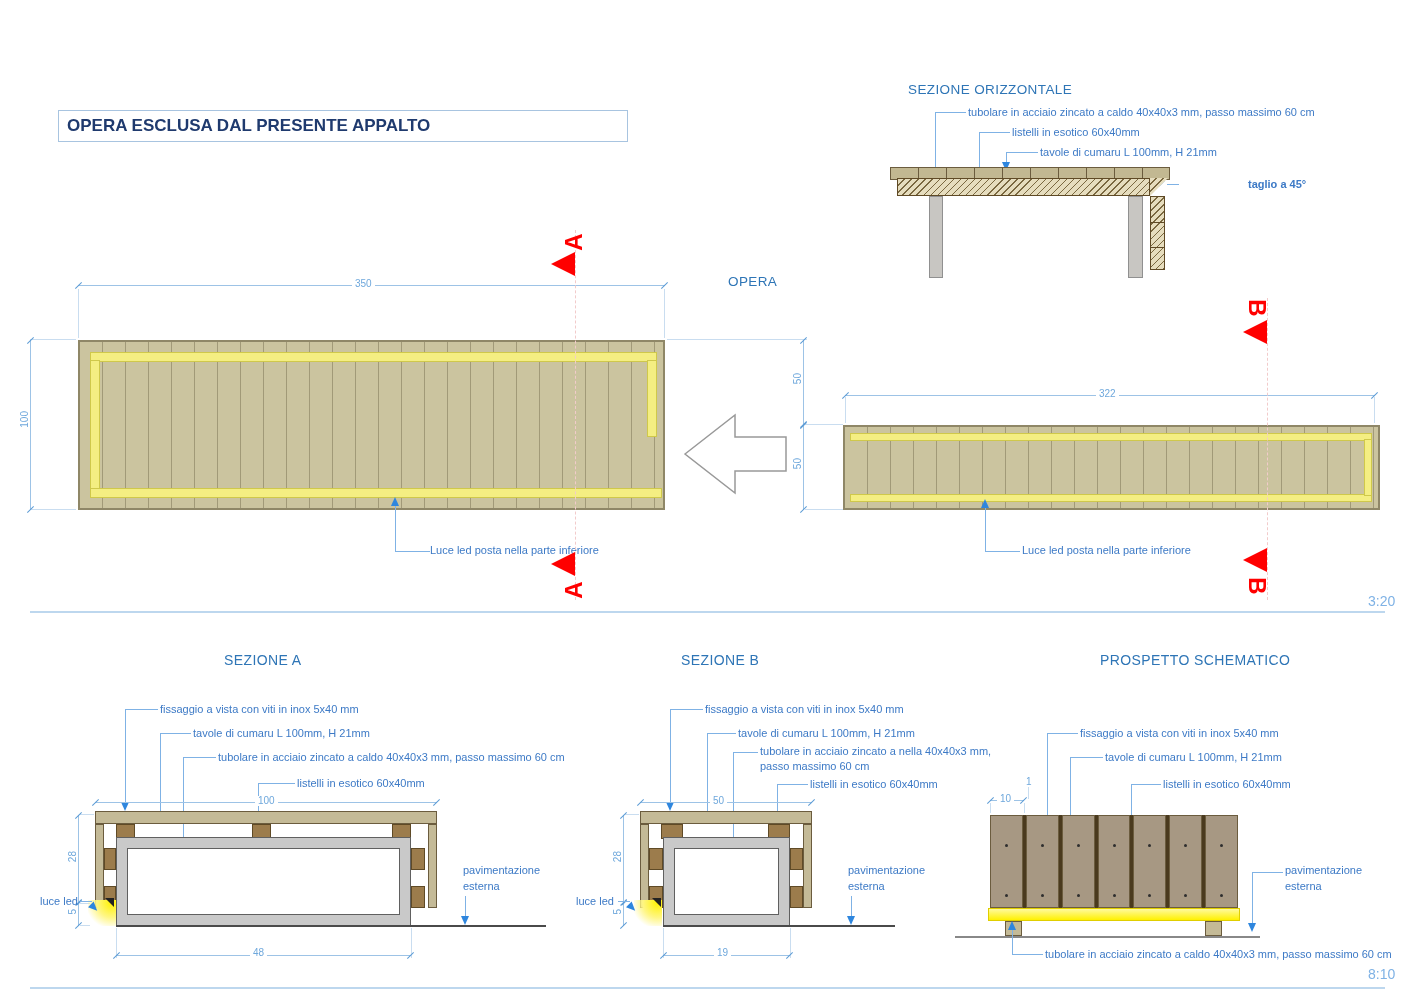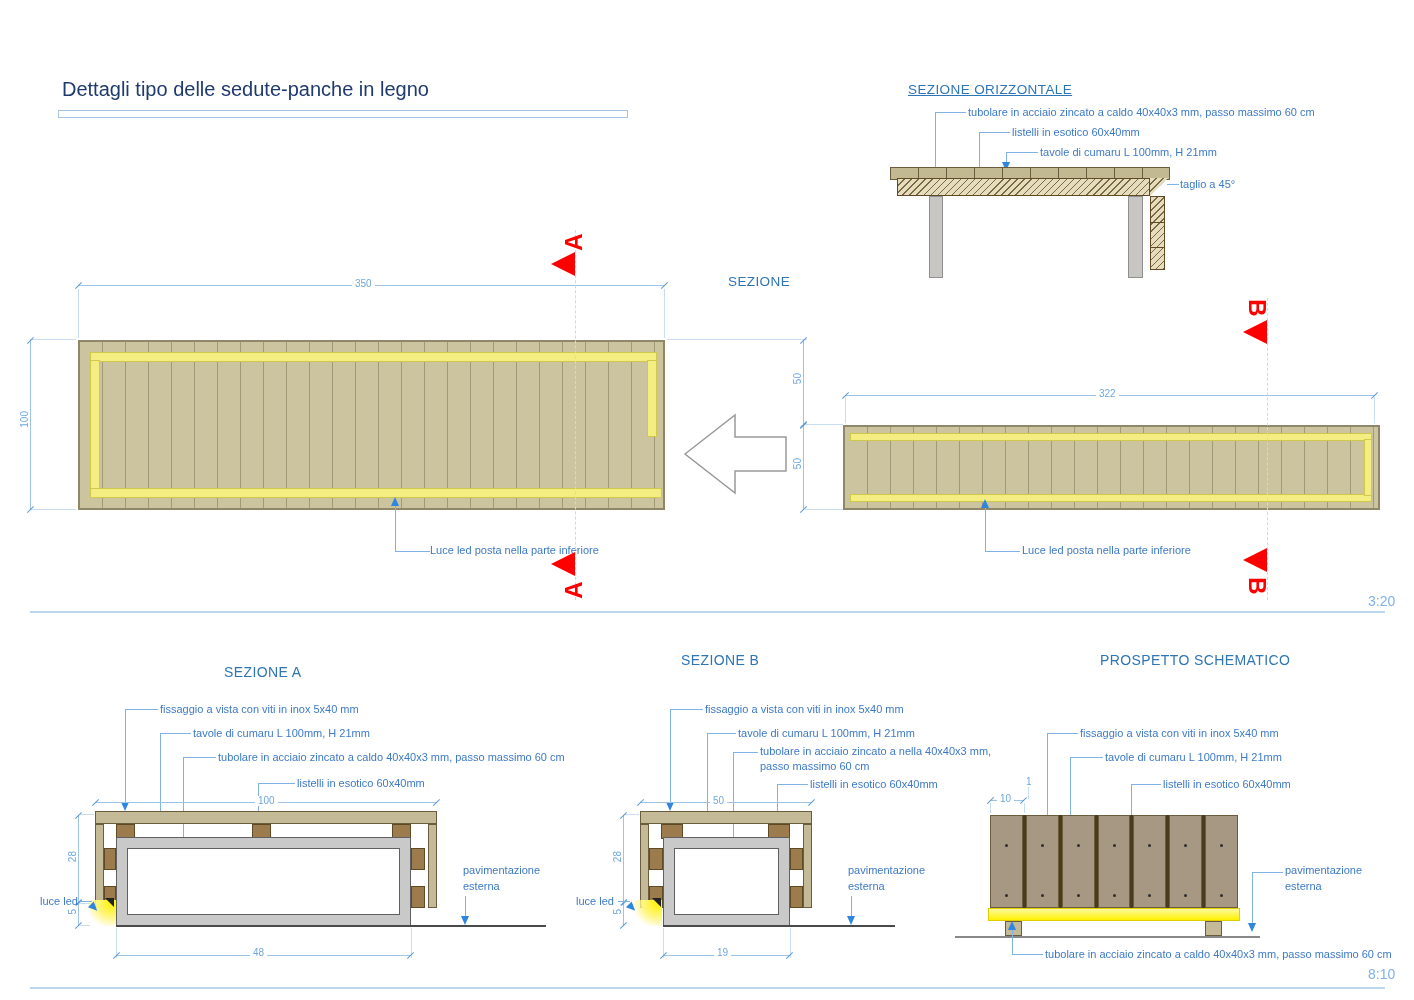--- a/index.html
+++ b/index.html
@@ -53,29 +53,29 @@
   .screw{position:absolute;width:3px;height:3px;background:#2e2e2e;border-radius:50%;left:calc(50% - 1.5px);}
   .ystrip{background:linear-gradient(#FFFA9E,#FFF100);border:1px solid #E0CE00;box-sizing:border-box;}
   .groundl{background:#888;}
   .divider{background:#BDD7EE;}
 </style>
 </head>
 <body>
 
 <div class="canvas">
 
-  <div class="abs page-title" style="left:62px;top:78px;">Dettagli tipo delle sedute-panche in legno</div>
   <div class="abs notice" style="left:58px;top:110px;width:552px;">
+    <div>OPERA ESCLUSA DAL PRESENTE APPALTO</div>
   </div>
 
-  <div class="abs sec-title" style="left:908px;top:82px;font-size:13.5px;text-decoration:underline;">SEZIONE ORIZZONTALE</div>
+  <div class="abs sec-title" style="left:908px;top:82px;font-size:13.5px;">SEZIONE ORIZZONTALE</div>
   <div class="abs ann" style="left:968px;top:106px;">tubolare in acciaio zincato a caldo 40x40x3 mm, passo massimo 60 cm</div>
   <div class="abs ann" style="left:1012px;top:126px;">listelli in esotico 60x40mm</div>
   <div class="abs ann" style="left:1040px;top:146px;">tavole di cumaru L 100mm, H 21mm</div>
-  <div class="abs ann" style="left:1180px;top:178px;">taglio a 45°</div>
+  <div class="abs ann" style="left:1248px;top:178px;font-weight:bold;">taglio a 45°</div>
 
   <div class="abs ld" style="left:935px;top:112px;width:31px;height:1px;"></div>
   <div class="abs ld" style="left:935px;top:112px;width:1px;height:86px;"></div>
   <div class="abs arrd" style="left:931px;top:196px;"></div>
   <div class="abs ld" style="left:979px;top:132px;width:31px;height:1px;"></div>
   <div class="abs ld" style="left:979px;top:132px;width:1px;height:50px;"></div>
   <div class="abs arrd" style="left:975px;top:180px;"></div>
   <div class="abs ld" style="left:1006px;top:152px;width:32px;height:1px;"></div>
   <div class="abs ld" style="left:1006px;top:152px;width:1px;height:12px;"></div>
   <div class="abs arrd" style="left:1002px;top:162px;"></div>
@@ -84,21 +84,21 @@
 
   <div class="abs planksrow" style="left:890px;top:167px;width:278px;height:11px;"></div>
   <div class="abs hatch" style="left:897px;top:178px;width:253px;height:18px;"></div>
   <div class="abs hatch-tri" style="left:1150px;top:178px;width:18px;height:18px;"></div>
   <div class="abs hatch" style="left:1150px;top:196px;width:15px;height:74px;"></div>
   <div class="abs" style="left:1151px;top:222px;width:13px;height:1px;background:#5F4A26;"></div>
   <div class="abs" style="left:1151px;top:247px;width:13px;height:1px;background:#5F4A26;"></div>
   <div class="abs leg" style="left:929px;top:196px;width:14px;height:82px;"></div>
   <div class="abs leg" style="left:1128px;top:196px;width:15px;height:82px;"></div>
 
-  <div class="abs sec-title" style="left:728px;top:274px;font-size:13.5px;">SEZIONE</div>
+  <div class="abs sec-title" style="left:728px;top:274px;font-size:13.5px;">OPERA</div>
 
   <div class="abs bench" style="left:78px;top:340px;width:587px;height:170px;"></div>
   <div class="abs led" style="left:90px;top:352px;width:567px;height:10px;"></div>
   <div class="abs led" style="left:90px;top:360px;width:10px;height:138px;"></div>
   <div class="abs led" style="left:90px;top:488px;width:572px;height:10px;"></div>
   <div class="abs led" style="left:647px;top:360px;width:10px;height:77px;"></div>
 
   <div class="abs bench" style="left:843px;top:425px;width:537px;height:85px;"></div>
   <div class="abs led" style="left:850px;top:433px;width:522px;height:8px;"></div>
   <div class="abs led" style="left:850px;top:494px;width:522px;height:8px;"></div>
@@ -150,21 +150,21 @@
   <div class="abs sect-letter rotB" style="left:1245px;top:296px;">B</div>
   <div class="abs sect-tri" style="left:1243px;top:320px;"></div>
   <div class="abs sect-tri" style="left:1243px;top:548px;"></div>
   <div class="abs sect-letter rotB" style="left:1245px;top:574px;">B</div>
 
   <div class="abs scale-lab" style="left:1368px;top:593px;">3:20</div>
   <div class="abs divider" style="left:30px;top:611px;width:1355px;height:2px;"></div>
   <div class="abs scale-lab" style="left:1368px;top:966px;">8:10</div>
   <div class="abs divider" style="left:30px;top:987px;width:1355px;height:2px;"></div>
 
-  <div class="abs sec-title" style="left:224px;top:652px;margin-top:12px;">SEZIONE A</div>
+  <div class="abs sec-title" style="left:224px;top:652px;">SEZIONE A</div>
   <div class="abs ann" style="left:160px;top:703px;">fissaggio a vista con viti in inox 5x40 mm</div>
   <div class="abs ann" style="left:193px;top:727px;">tavole di cumaru L 100mm, H 21mm</div>
   <div class="abs ann" style="left:218px;top:751px;">tubolare in acciaio zincato a caldo 40x40x3 mm, passo massimo 60 cm</div>
   <div class="abs ann" style="left:297px;top:777px;">listelli in esotico 60x40mm</div>
 
   <div class="abs ld" style="left:125px;top:709px;width:33px;height:1px;"></div>
   <div class="abs ld" style="left:125px;top:709px;width:1px;height:95px;"></div>
   <div class="abs arrd" style="left:121px;top:802px;"></div>
   <div class="abs ld" style="left:160px;top:733px;width:31px;height:1px;"></div>
   <div class="abs ld" style="left:160px;top:733px;width:1px;height:81px;"></div>

